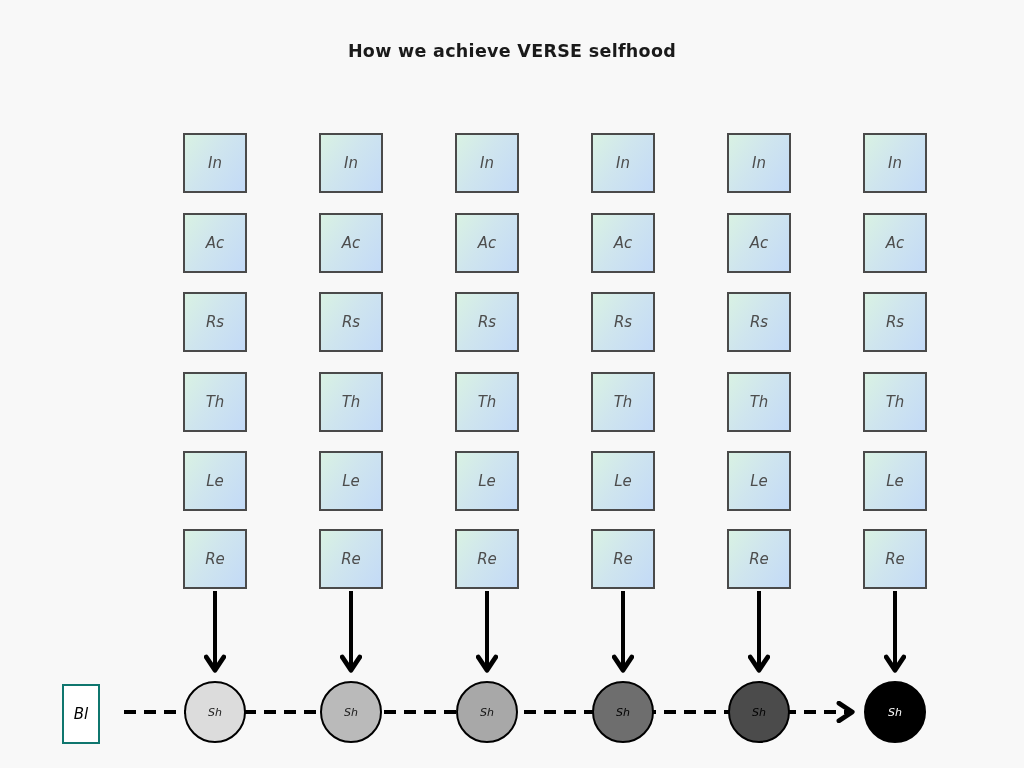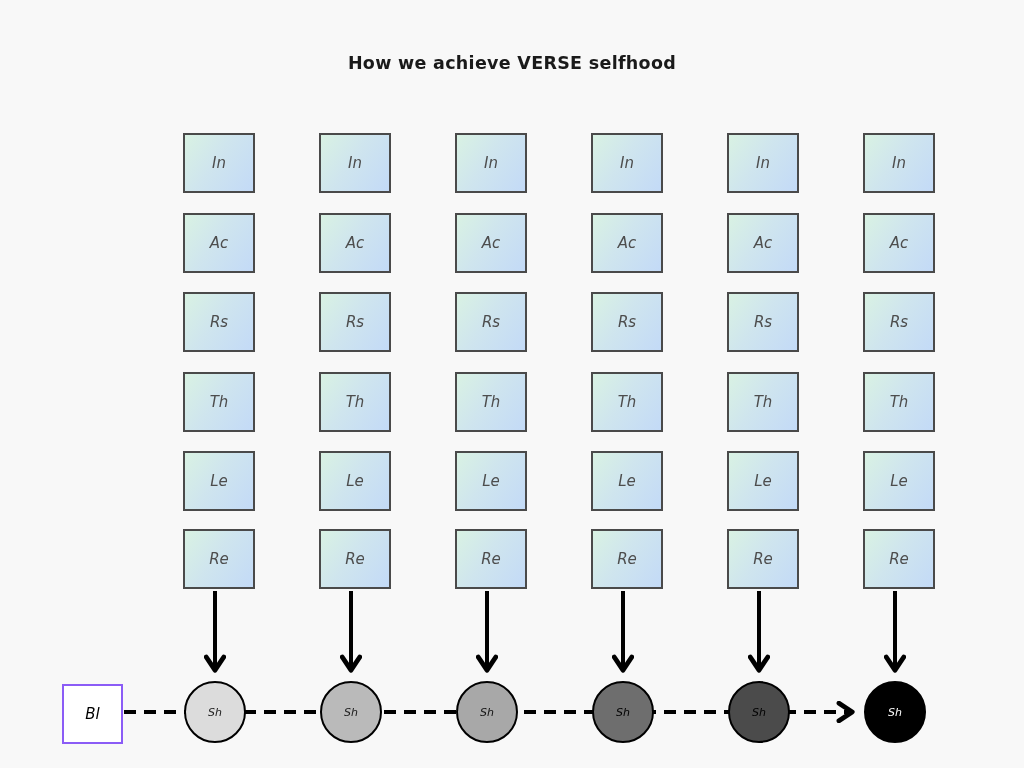--- a/index.html
+++ b/index.html
@@ -18,46 +18,45 @@
   .title {
     position: absolute;
     top: 41px;
     left: 0;
     width: 1024px;
     text-align: center;
     font-size: 17.5px;
     font-weight: bold;
     color: #1a1a1a;
     letter-spacing: 0.3px;
-    margin-top: 12px;
   }
   #connector-layer {
     position: absolute;
     top: 0; left: 0;
     width: 1024px;
     height: 768px;
   }
   .stage-box {
     position: absolute;
-    width: 72px;
+    width: 64px;
     height: 60px;
     border: 2px solid #4a4a4a;
     background: linear-gradient(125deg, #d9f2e3 0%, #cfe5ee 45%, #c3daf7 100%);
     display: flex;
     align-items: center;
     justify-content: center;
     font-style: italic;
     font-size: 15px;
     color: #4d4d4d;
   }
   .start-box {
     position: absolute;
-    width: 61px;
+    width: 38px;
     height: 60px;
-    border: 2px solid #8b5cf6;
+    border: 2px solid #0f766e;
     background: #ffffff;
     display: flex;
     align-items: center;
     justify-content: center;
     font-style: italic;
     font-size: 15px;
     color: #000000;
   }
   .chain-node {
     position: absolute;

